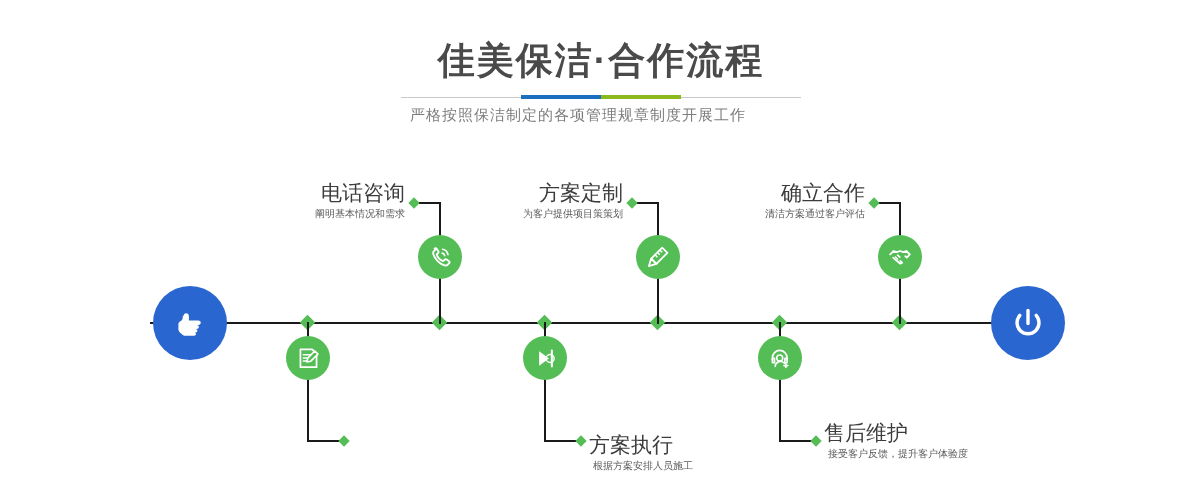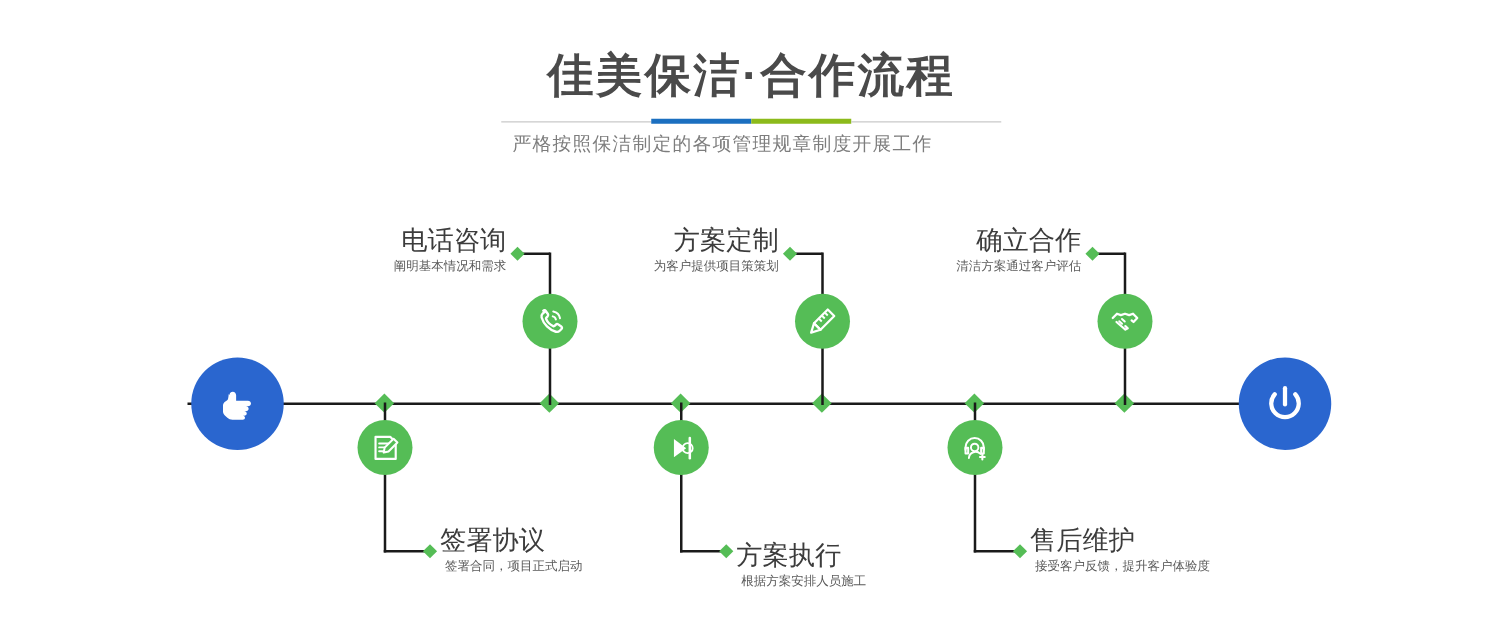--- a/index.html
+++ b/index.html
@@ -186,24 +186,20 @@
     <span>
       <svg width="25" height="25" viewBox="0 0 26 26">
         <path fill="none" stroke="#ffffff" stroke-width="1.8" stroke-linejoin="round" d="M4.6 3.6h12.2l4.6 4.6v13.8H4.6z"></path>
         <line x1="7.6" y1="9.2" x2="15.4" y2="9.2" stroke="#ffffff" stroke-width="1.6" stroke-linecap="round"></line>
         <line x1="7.6" y1="12.4" x2="15.4" y2="12.4" stroke="#ffffff" stroke-width="1.6" stroke-linecap="round"></line>
         <line x1="7.6" y1="15.6" x2="12.6" y2="15.6" stroke="#ffffff" stroke-width="1.6" stroke-linecap="round"></line>
         <path fill="#55bd56" stroke="#ffffff" stroke-width="1.7" stroke-linejoin="round" d="M19.6 5.2l3.2 3.2-7.4 7.4-4 .8.8-4z"></path>
       </svg>
     </span>
   </div>
-  <div class="label-block left-align" style="left:352px; top:282px; width:260px;">
-    <div class="label-title">签署协议</div>
-    <div class="label-desc" style="padding-left:4px;">签署合同，项目正式启动</div>
-  </div>
 
   <div class="diamond" style="left:539px; top:177px;"></div>
   <div class="vline" style="left:544px; top:182px; height:120px;"></div>
   <div class="hline" style="left:544px; top:300px; width:36px;"></div>
   <div class="diamond small" style="left:577px; top:297px;"></div>
   <div class="node-circle" style="left:523px; top:196px;">
     <span>
       <svg width="25" height="25" viewBox="0 0 26 26">
         <path fill="#ffffff" d="M6.4 5.4l10.2 7.6-10.2 7.6z"></path>
         <circle cx="17.8" cy="13" r="4.2" fill="none" stroke="#ffffff" stroke-width="1.5"></circle>

